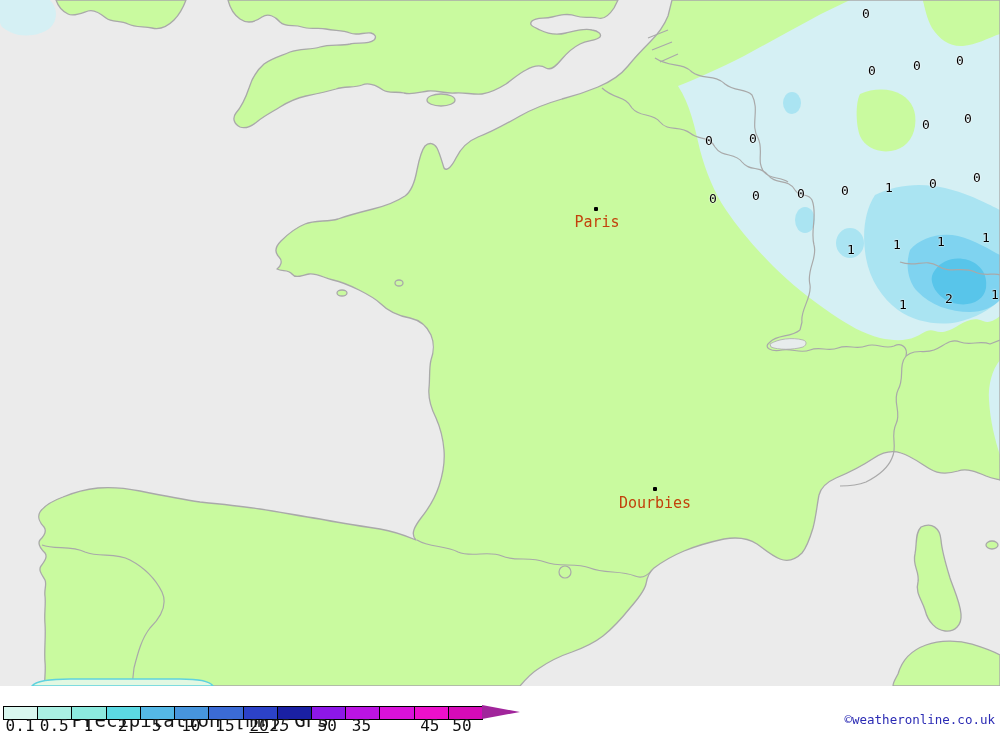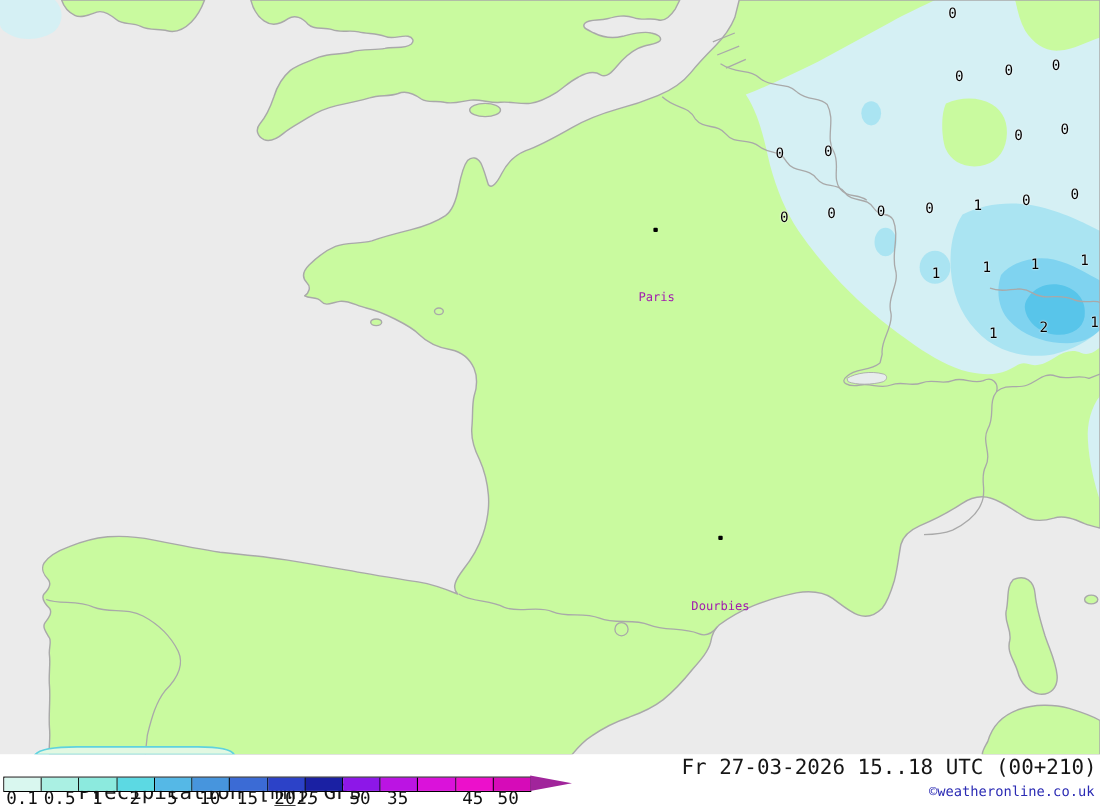--- a/index.html
+++ b/index.html
@@ -3,21 +3,21 @@
 <meta charset="utf-8">
 <style>
   html,body{margin:0;padding:0;background:#fff;}
   .stage{position:relative;width:1000px;height:733px;overflow:hidden;background:#fff;
          font-family:"DejaVu Sans Mono","Liberation Mono",monospace;}
   .map{position:absolute;left:0;top:0;width:1000px;height:686px;}
   .map svg{display:block}
   .overlay{position:absolute;left:0;top:0;width:1000px;height:686px;pointer-events:none;}
   .map-value{position:absolute;transform:translate(-50%,-50%);font-size:13px;color:#000;
              text-shadow:0 0 2px #ffffff,0 0 1px #ffffff;line-height:1;}
-  .city-label{position:absolute;transform:translate(-50%,-50%);font-size:11px;color:#a21caf;line-height:1;margin-top:48px;}
+  .city-label{position:absolute;transform:translate(-50%,-50%);font-size:15px;color:#c2410c;line-height:1;}
   .city-dot{position:absolute;width:4px;height:4px;background:#000;border-radius:1px;
             transform:translate(-50%,-50%);}
   .bottom-bar{position:absolute;left:0;top:686px;width:1000px;height:47px;background:#ffffff;}
   .caption-left{position:absolute;left:3px;top:1px;font-size:19px;color:#161616;white-space:pre;}
   .caption-left .gap{display:inline-block;width:14px;}
   .caption-date{position:absolute;right:3px;top:1px;font-size:19px;color:#161616;white-space:pre;}
   .legend-bar{position:absolute;left:3px;top:20px;width:478px;height:12px;display:flex;
               border:1px solid #000;}
   .legend-bar .cell{flex:1 1 auto;border-right:1px solid #000;}
   .legend-bar .cell:last-child{border-right:none;}
@@ -202,21 +202,20 @@
         <span class="city-label" style="left: 597px; top: 222px;">Paris</span>
         <span class="city-dot" style="left: 655px; top: 489px;"></span>
         <span class="city-label" style="left: 655px; top: 503px;">Dourbies</span>
       </div>
   </div>
 
   <div class="bottom-bar">
     <div class="caption-left">
       <span>Precipitation</span><span class="gap"></span><span>[mm]</span><span class="gap"></span><span>GFS</span>
     </div>
-    <div class="caption-date">Fr 27-03-2026 15..18 UTC (00+210)</div>
 
     <div class="legend-bar" id="legend-bar">
         <div class="cell" style="background: rgb(217, 247, 239);"></div>
         <div class="cell" style="background: rgb(170, 240, 227);"></div>
         <div class="cell" style="background: rgb(140, 234, 222);"></div>
         <div class="cell" style="background: rgb(92, 217, 227);"></div>
         <div class="cell" style="background: rgb(85, 184, 230);"></div>
         <div class="cell" style="background: rgb(71, 149, 221);"></div>
         <div class="cell" style="background: rgb(59, 107, 213);"></div>
         <div class="cell" style="background: rgb(44, 66, 200);"></div>

